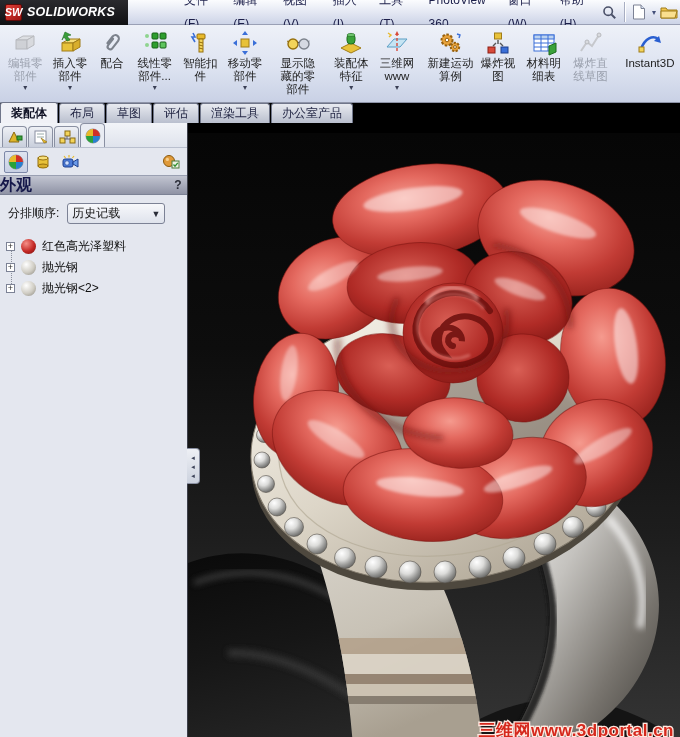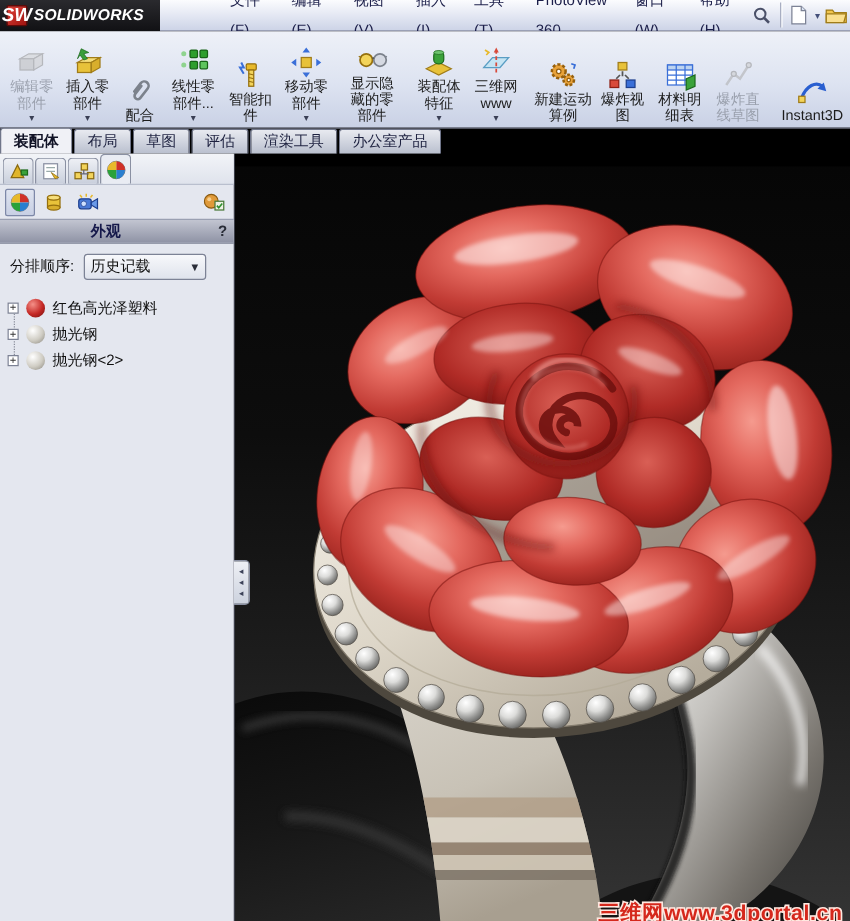--- a/index.html
+++ b/index.html
@@ -7,34 +7,34 @@
     font-family:"Liberation Sans","DejaVu Sans",sans-serif; }
   #app { position:relative; width:680px; height:737px; background:#000; }
 
   
   .menubar { position:absolute; left:0; top:0; width:680px; height:25px;
     background:linear-gradient(#fbfcfe,#e2e6f2 55%,#cdd4e7);
     display:flex; align-items:center; border-bottom:1px solid #9aa0b5; }
   .logo-zone { width:128px; height:25px; background:linear-gradient(#2a2a2e,#111114);
     display:flex; align-items:center; gap:5px; padding-left:5px; flex:0 0 auto; }
   .sw-cube { width:17px; height:17px; background:linear-gradient(135deg,#e04038,#9e1410);
-    border:1px solid #5e0a08; border-radius:2px; color:#fff; font-size:15px; font-weight:bold;
+    border:1px solid #5e0a08; border-radius:2px; color:#fff; font-size:11px; font-weight:bold;
     font-style:italic; display:flex; align-items:center; justify-content:center; }
   .sw-name { color:#fff; font-style:italic; font-weight:bold; font-size:12.5px; letter-spacing:.2px; }
   .menu-items { display:flex; align-items:center; height:100%; padding-left:8px;margin-left:37px; }
   .menu-item { padding:0 11px; font-size:12px; color:#1c1f4a; line-height:24px; cursor:default; }
   .mb-right { margin-left:auto; display:flex; align-items:center; height:100%; }
   .mb-iconbtn { width:22px; height:22px; display:flex; align-items:center; justify-content:center; }
   .mb-sep { width:1px; height:20px; background:#a8aec2; margin:0 3px; box-shadow:1px 0 0 #fff; }
   .mb-caret { font-size:8px; color:#44507a; padding:0 2px; }
 
   
   .toolbar { position:absolute; left:0; top:25px; width:680px; height:78px;
     background:linear-gradient(#eef1f8,#dde3f1 55%,#c9d1e5);
-    border-bottom:1px solid #8e94a8; display:flex; align-items:flex-end; padding:2px 0 1px 3px; }
+    border-bottom:1px solid #8e94a8; display:flex; align-items:flex-start; padding:2px 0 1px 3px; }
   .tbtn { display:flex; flex-direction:column; align-items:center; padding-top:2px;
     border:1px solid transparent; border-radius:2px; }
   .ticon { width:26px; height:26px; flex:0 0 auto; }
   .tlabel { font-size:11.5px; line-height:13px; text-align:center; color:#1c1c1c;
     word-break:break-all; padding:1px 1px 0 1px; }
   .tcaret { font-size:8px; color:#3a3f55; line-height:9px; margin-top:auto; padding-bottom:1px; }
   .tbtn.disabled .tlabel { color:#9aa0ad; }
   .tbtn.disabled .ticon { filter:grayscale(1) opacity(.55); }
   .tsep { width:2px; margin:2px 2px; background:linear-gradient(#aab0c2,#aab0c2) left/1px 100% no-repeat,
     linear-gradient(#ffffff,#ffffff) right/1px 100% no-repeat; }
@@ -59,21 +59,21 @@
     border-radius:4px 4px 0 0; background:linear-gradient(#eef0f5,#c9cfdc);
     display:flex; align-items:center; justify-content:center; margin-right:1px; }
   .pm-tab.active { height:24px; background:#e9ecf3; }
   .pm-toolbar { height:27px; display:flex; align-items:center; padding:2px 4px; gap:3px; }
   .pm-btn { width:24px; height:22px; display:flex; align-items:center; justify-content:center;
     border:1px solid transparent; border-radius:2px; }
   .pm-btn.pressed { border-color:#7d88a8; background:linear-gradient(#dfe4f0,#c8d0e4); }
   .pm-spacer { flex:1; }
   .panel-title { height:20px; background:linear-gradient(#c2c5d1,#8f93a5);
     display:flex; align-items:center; border-top:1px solid #9aa0b2; border-bottom:1px solid #7c8295; }
-  .panel-title .ttl { flex:1; text-align:center; font-size:12px; font-weight:bold; color:#15184a; }
+  .panel-title .ttl { flex:1; text-align:left; font-size:16px; font-weight:bold; color:#15184a; }
   .panel-title .help { width:18px; text-align:center; font-size:12px; font-weight:bold; color:#2a2d38; }
   .sort-row { display:flex; align-items:center; padding:8px 6px 6px 8px; gap:8px; }
   .sort-label { font-size:12px; color:#111; }
   .dropdown { width:98px; height:21px; border:1px solid #7c8295; border-radius:3px;
     background:linear-gradient(#f7f8fb,#dfe3ec); display:flex; align-items:center; padding:0 4px; }
   .dropdown .dval { flex:1; font-size:12px; color:#111; }
   .dropdown .darrow { font-size:9px; color:#2a2d38; }
   .tree { position:relative; padding-top:6px; }
   .tree-line { position:absolute; left:11px; top:14px; height:44px; border-left:1px dotted #8a8f9c; }
   .trow { display:flex; align-items:center; height:21px; padding-left:6px; gap:6px; position:relative; }

